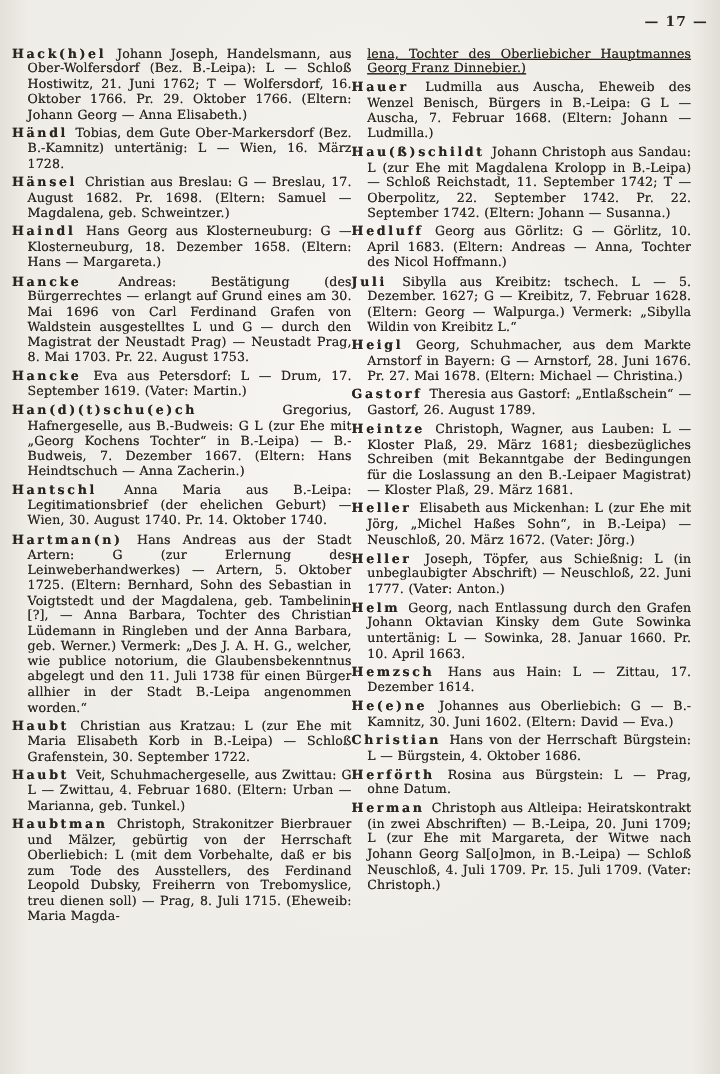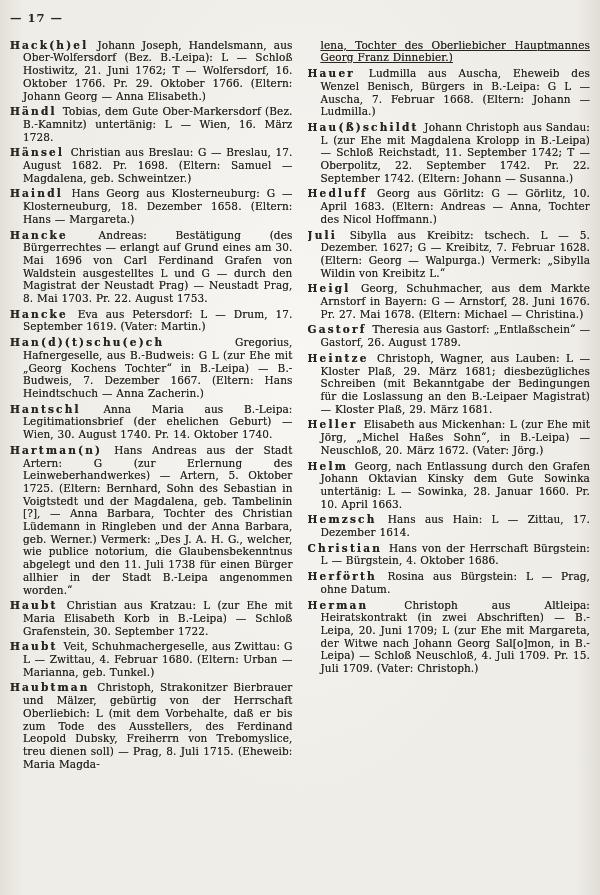--- a/index.html
+++ b/index.html
@@ -23,30 +23,29 @@
     font-family: "DejaVu Serif", "Liberation Serif", serif;
     font-size: 10.5px;
     line-height: 12.7px;
   }
   .page {
     width: 600px;
     height: 895px;
     padding: 10px 10px 8px 10px;
   }
   .page-number {
-    text-align: left;
+    text-align: right;
     font-weight: bold;
     font-size: 11.5px;
     letter-spacing: 1px;
     margin: 2px 0 14px 0;
     color: var(--ink);
   }
   .columns {
     display: flex;
-    gap: 15px;
     align-items: center;
   }
   .col {
     width: 283px;
     height: 822px;
     overflow: hidden;
   }
   .entry {
     margin: 0 0 3px 0;
     padding-left: 13px;
@@ -90,20 +89,22 @@
     <div class="col" id="col-right">
         <p class="entry continuation"><span>lena, Tochter des Oberliebicher Hauptmannes Georg Franz Dinnebier.)</span></p>
         <p class="entry"><span class="head">Hauer</span> <span>Ludmilla aus Auscha, Eheweib des Wenzel Benisch, Bürgers in B.-Leipa: G L — Auscha, 7. Februar 1668. (Eltern: Johann — Ludmilla.)</span></p>
         <p class="entry"><span class="head">Hau(ß)schildt</span> <span>Johann Christoph aus Sandau: L (zur Ehe mit Magdalena Krolopp in B.-Leipa) — Schloß Reichstadt, 11. September 1742; T — Oberpolitz, 22. September 1742. Pr. 22. September 1742. (Eltern: Johann — Susanna.)</span></p>
         <p class="entry"><span class="head">Hedluff</span> <span>Georg aus Görlitz: G — Görlitz, 10. April 1683. (Eltern: Andreas — Anna, Tochter des Nicol Hoffmann.)</span></p>
         <p class="entry"><span class="head">Juli</span> <span>Sibylla aus Kreibitz: tschech. L — 5. Dezember. 1627; G — Kreibitz, 7. Februar 1628. (Eltern: Georg — Walpurga.) Vermerk: „Sibylla Wildin von Kreibitz L.“</span></p>
         <p class="entry"><span class="head">Heigl</span> <span>Georg, Schuhmacher, aus dem Markte Arnstorf in Bayern: G — Arnstorf, 28. Juni 1676. Pr. 27. Mai 1678. (Eltern: Michael — Christina.)</span></p>
         <p class="entry"><span class="head">Gastorf</span> <span>Theresia aus Gastorf: „Entlaßschein“ — Gastorf, 26. August 1789.</span></p>
         <p class="entry"><span class="head">Heintze</span> <span>Christoph, Wagner, aus Lauben: L — Kloster Plaß, 29. März 1681; diesbezügliches Schreiben (mit Bekanntgabe der Bedingungen für die Loslassung an den B.-Leipaer Magistrat) — Kloster Plaß, 29. März 1681.</span></p>
         <p class="entry"><span class="head">Heller</span> <span>Elisabeth aus Mickenhan: L (zur Ehe mit Jörg, „Michel Haßes Sohn“, in B.-Leipa) — Neuschloß, 20. März 1672. (Vater: Jörg.)</span></p>
+        <p class="entry"><span class="head">Heller</span> <span>Joseph, Töpfer, aus Schießnig: L (in unbeglaubigter Abschrift) — Neuschloß, 22. Juni 1777. (Vater: Anton.)</span></p>
         <p class="entry"><span class="head">Helm</span> <span>Georg, nach Entlassung durch den Grafen Johann Oktavian Kinsky dem Gute Sowinka untertänig: L — Sowinka, 28. Januar 1660. Pr. 10. April 1663.</span></p>
         <p class="entry"><span class="head">Hemzsch</span> <span>Hans aus Hain: L — Zittau, 17. Dezember 1614.</span></p>
+        <p class="entry"><span class="head">He(e)ne</span> <span>Johannes aus Oberliebich: G — B.-Kamnitz, 30. Juni 1602. (Eltern: David — Eva.)</span></p>
         <p class="entry"><span class="head">Christian</span> <span>Hans von der Herrschaft Bürgstein: L — Bürgstein, 4. Oktober 1686.</span></p>
         <p class="entry"><span class="head">Herförth</span> <span>Rosina aus Bürgstein: L — Prag, ohne Datum.</span></p>
         <p class="entry"><span class="head">Herman</span> <span>Christoph aus Altleipa: Heiratskontrakt (in zwei Abschriften) — B.-Leipa, 20. Juni 1709; L (zur Ehe mit Margareta, der Witwe nach Johann Georg Sal[o]mon, in B.-Leipa) — Schloß Neuschloß, 4. Juli 1709. Pr. 15. Juli 1709. (Vater: Christoph.)</span></p>
       </div>
   </div>
 </div>
 
 </body></html>

